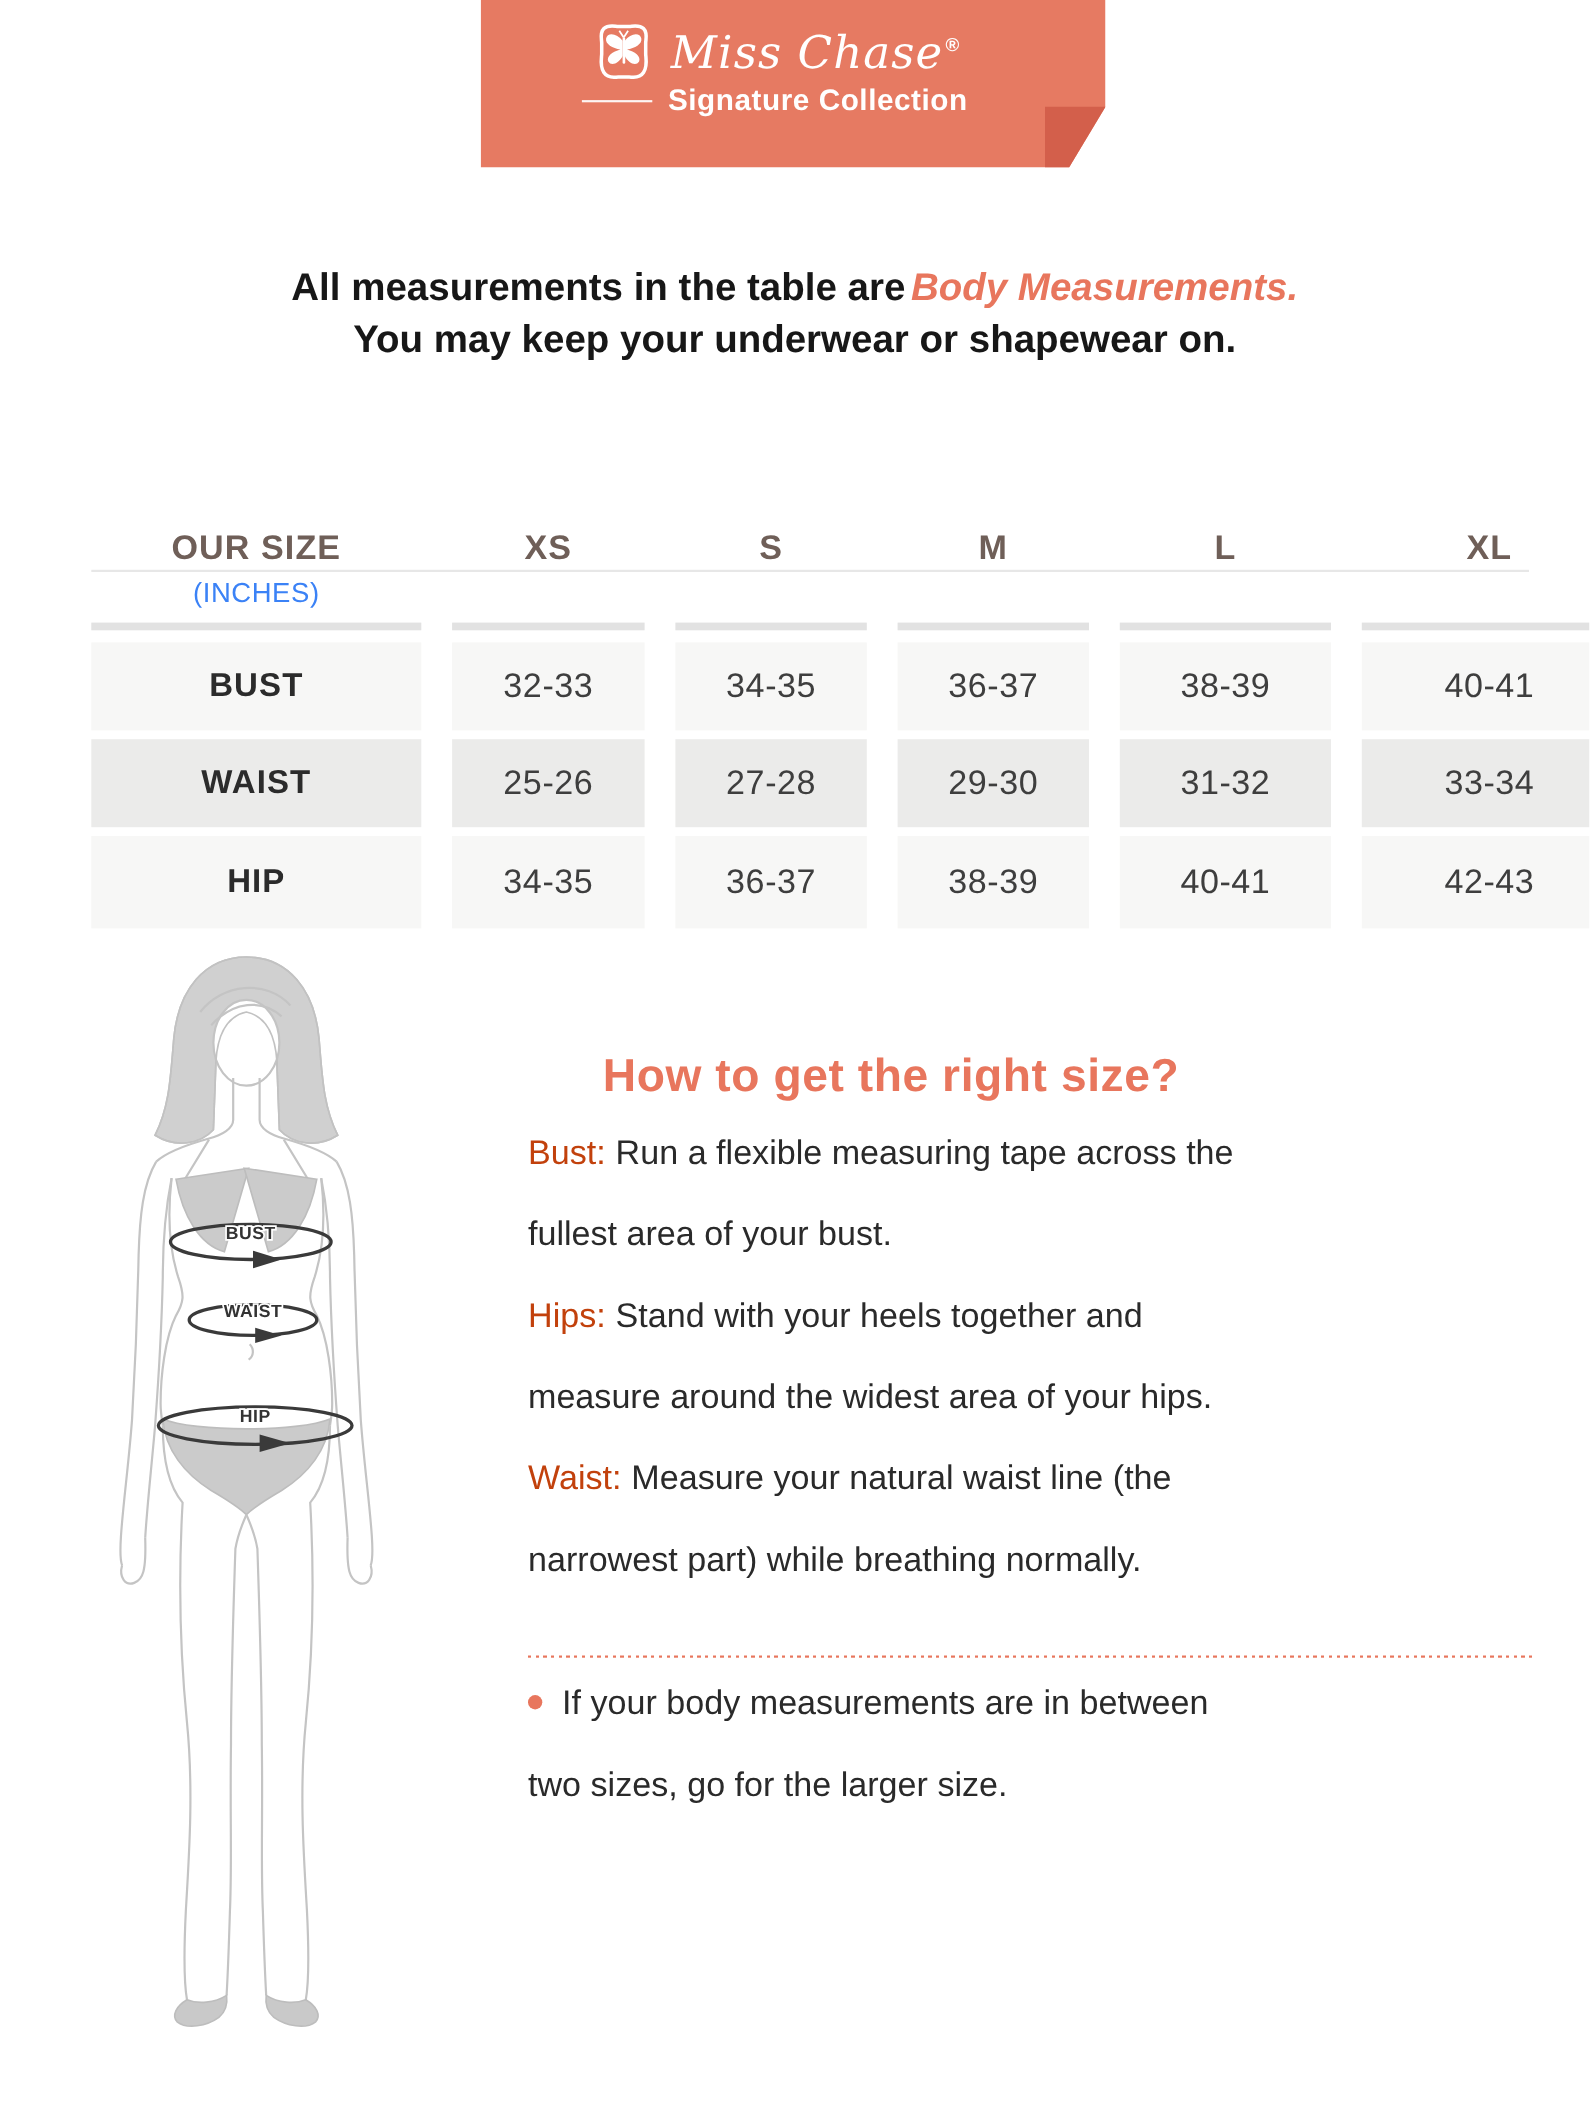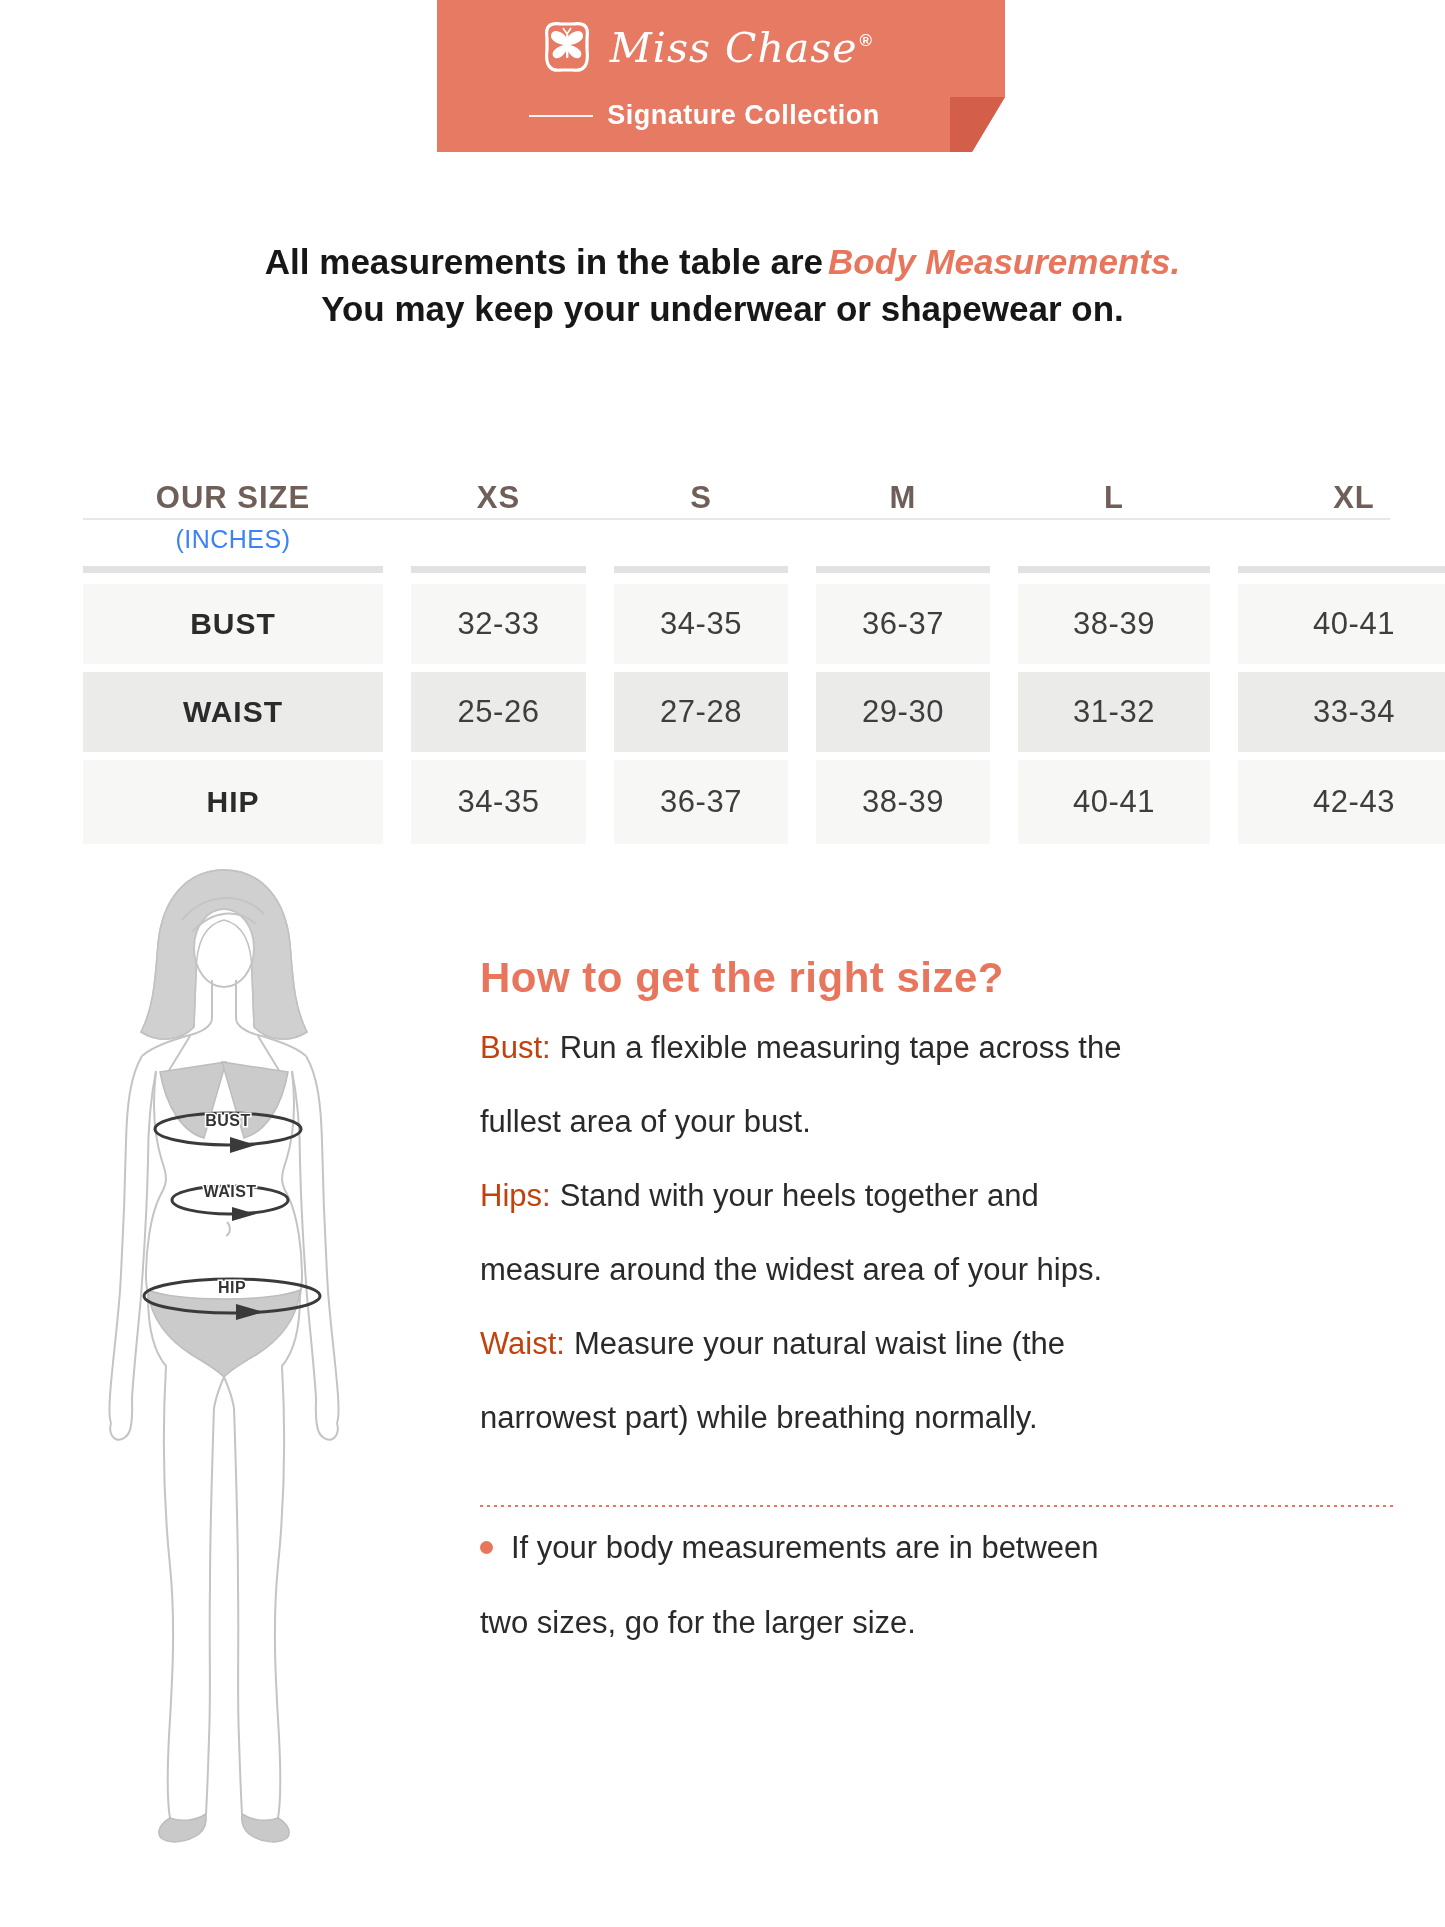--- a/index.html
+++ b/index.html
@@ -21,21 +21,21 @@
   .brand-frame { width:56px; height:56px; flex:0 0 auto; }
   .brand-name {
     color:#ffffff; font-family:"DejaVu Serif", serif; font-style:italic;
     font-size:41px; letter-spacing:1px; white-space:nowrap;
   }
   .brand-reg {
     color:#ffffff; font-size:17px; font-weight:bold; font-style:normal;
     font-family:"Liberation Sans", sans-serif;
     position:relative; top:-16px; left:2px;
   }
-  .sig-row { display:flex; align-items:center; margin-top:24px; }
+  .sig-row { display:flex; align-items:center; margin-top:0; }
   .sig-line { width:64px; height:2px; background:#ffffff; opacity:.92; margin-right:14px; }
   .sig-text { color:#ffffff; font-size:27px; font-weight:bold; letter-spacing:.5px; }
 
   
   .intro {
     position:absolute; left:0; top:238px; width:1445px;
     text-align:center; font-size:35px; line-height:47px; font-weight:bold; color:#171717;
   }
   .intro .accent { color:#E8765D; font-style:italic; margin-left:5px; }
 
@@ -69,21 +69,21 @@
   .figure-wrap svg { width:280px; height:982px; display:block; }
   .m-label {
     font-family:"Liberation Sans", sans-serif; font-size:16px; font-weight:bold;
     fill:#333333; letter-spacing:.5px; paint-order:stroke; stroke:#ffffff; stroke-width:3px;
   }
 
   
   .guide { position:absolute; left:480px; top:952px; width:660px; }
   .guide-heading {
     color:#E8765D; font-size:42px; font-weight:bold; line-height:52px;
-    margin-bottom:7px; letter-spacing:.5px;
+    margin-bottom:7px; letter-spacing:.5px;text-align:center;
   }
   .g-item { width:660px; font-size:31px; line-height:74px; color:#2A2A2A; }
   .g-item .g-label { color:#c2410c; margin-right:9px; }
   .dash-sep {
     position:absolute; left:480px; top:1505px; width:914px; height:2px;
     background:repeating-linear-gradient(90deg,#E8765D 0 3px, transparent 3px 7px);
   }
   .note {
     position:absolute; left:480px; top:1510px; width:640px;
     font-size:31px; line-height:75px; color:#2A2A2A;

